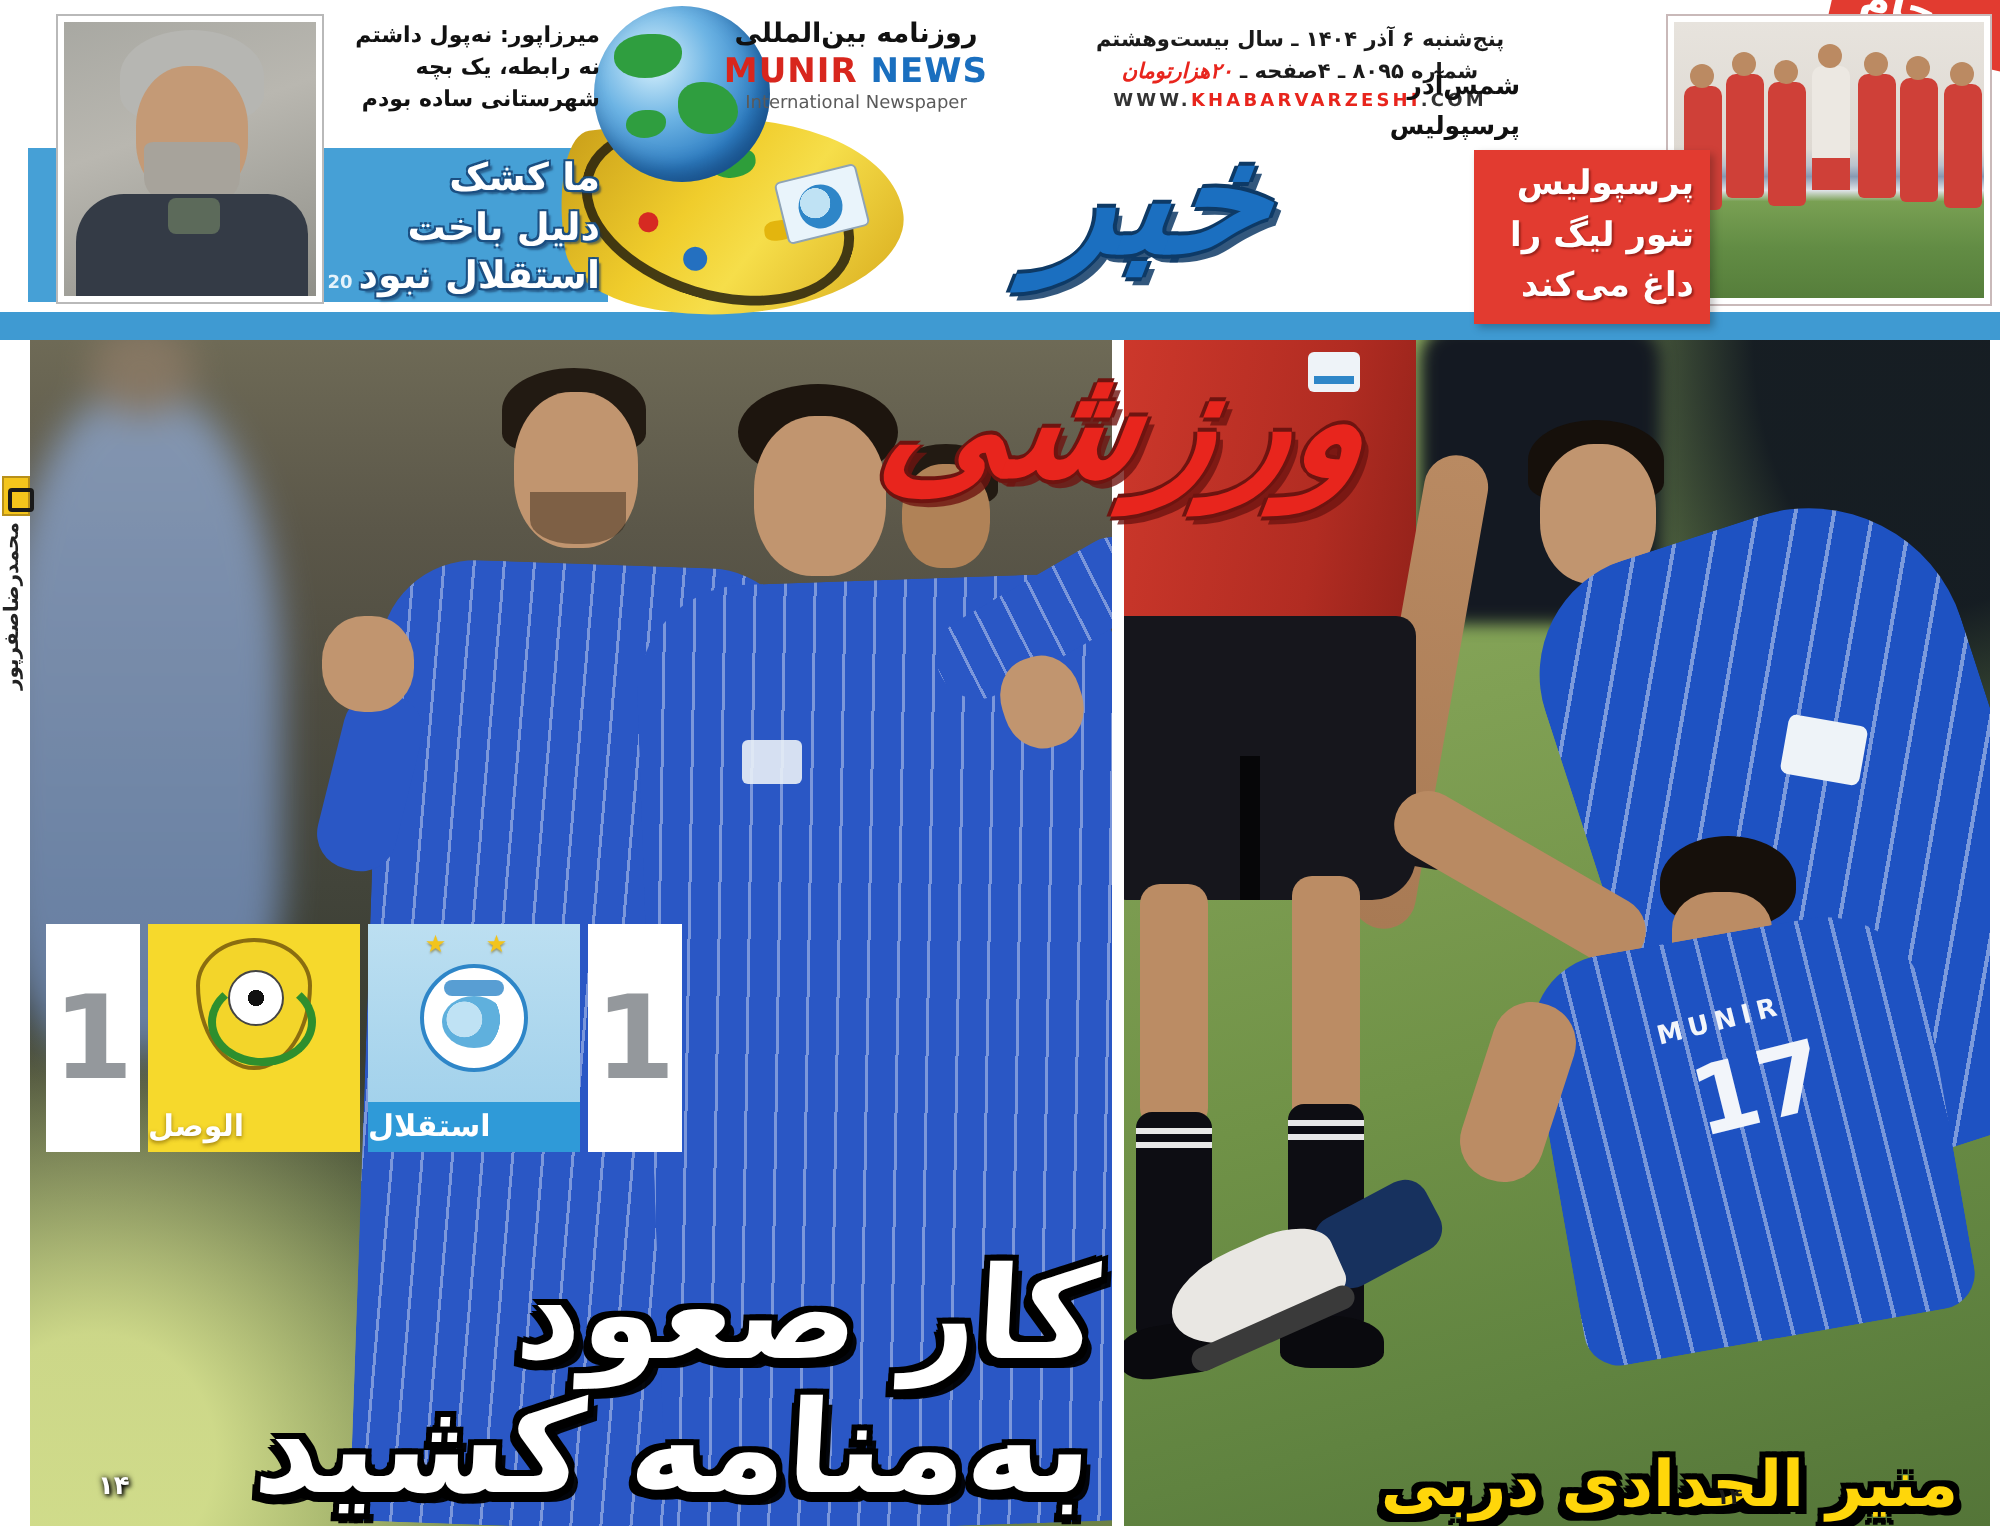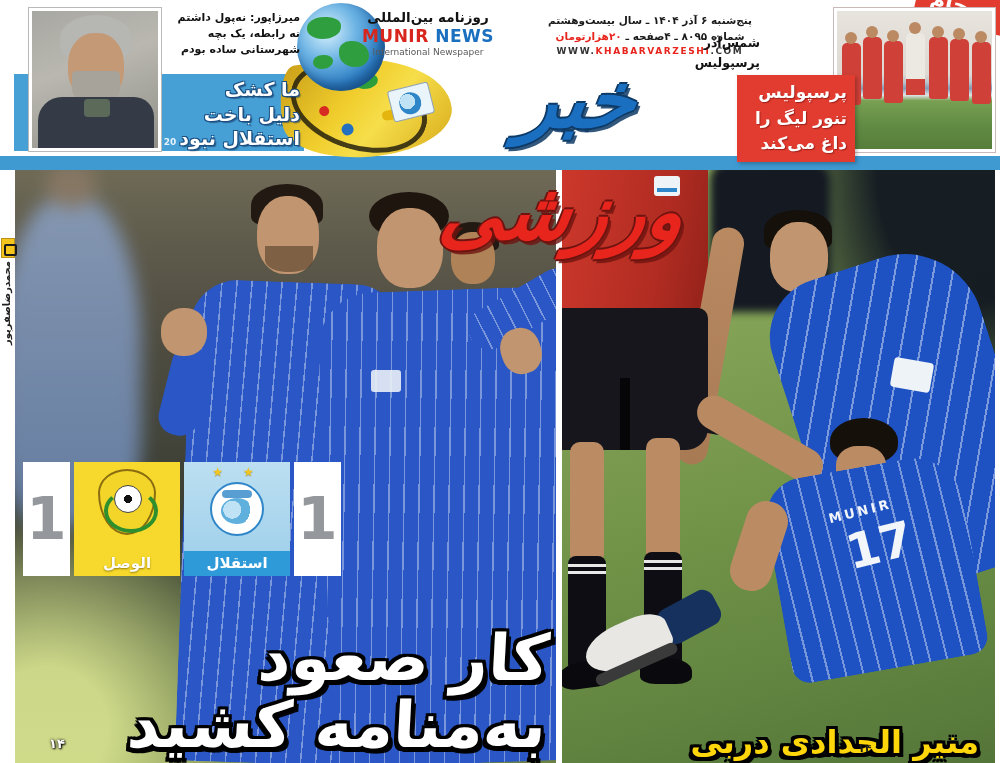--- a/index.html
+++ b/index.html
@@ -59,21 +59,21 @@
   .pub-en .sp { color:#d8261d; } .pub-en .nw { color:#1a6fbf; }
   .pub-sub { font-size:9px; color:#5a5a5a; margin-top:1px; }
 
   .title-block { left:386px; top:44px; width:384px; height:116px; z-index:2; direction:rtl; text-align:center;
     font-size:78px; font-weight:bold; font-style:italic; line-height:112px; transform:skewX(-8deg); letter-spacing:-3px; }
   .t-khabar { color:#1b6fc0; text-shadow:-2px 0 0 #0e3a66, 2px 0 0 #0e3a66, 0 -2px 0 #0e3a66, 0 2px 0 #0e3a66, 4px 4px 0 rgba(14,58,102,.85); }
   .t-varz { color:#e8251d; text-shadow:-2px 0 0 #6e1410, 2px 0 0 #6e1410, 0 -2px 0 #6e1410, 0 2px 0 #6e1410, 4px 4px 0 rgba(110,20,16,.8); }
 
   .date-block { left:545px; top:12px; width:210px; z-index:4; direction:rtl; text-align:center;
     font-size:10.5px; font-weight:bold; color:#1a1a1a; line-height:1.55; }
-  .price { color:#e8251d; }
+  .price { color:#e8251d;font-style:italic; }
   .url-line { direction:ltr; font-size:9px; letter-spacing:1.6px; color:#333; }
   .url-line .dom { color:#e8251d; }
 
   .tr-kicker { left:686px; top:33px; width:74px; direction:rtl; text-align:right; z-index:4;
     font-size:12.5px; font-weight:bold; color:#111; line-height:1.6; }
   .red-box { left:737px; top:75px; width:118px; height:87px; background:#e23b30; z-index:5;
     direction:rtl; text-align:right; padding:5px 8px 0 4px; color:#fff;
     font-size:17px; font-weight:bold; line-height:1.5;
     text-shadow:1px 1px 1px rgba(90,10,5,.5); box-shadow:2px 2px 4px rgba(0,0,0,.25); }
 
@@ -122,21 +122,21 @@
   .pC-hair { left:432px; top:52px; width:52px; height:30px; }
   .pB-body { left:310px; top:120px; width:240px; height:474px; border-radius:55px 42px 0 0; transform:rotate(-2deg); }
   .pB-arm { position:absolute; left:448px; top:118px; width:120px; height:42px; border-radius:22px; transform:rotate(-30deg); }
   .pB-hand { position:absolute; left:486px; top:158px; width:40px; height:46px; background:#c1956f; border-radius:45%; transform:rotate(-18deg); }
   .pB-patch { position:absolute; left:356px; top:200px; width:30px; height:22px; background:#e9eff6; border-radius:3px; opacity:.9; }
 
   .scoreboard { left:8px; top:292px; display:flex; gap:4px; z-index:3; }
   .score-box { width:47px; height:114px; background:#fff; display:flex; align-items:center; justify-content:center;
     font-size:58px; font-weight:bold; color:#94989c; }
   .club-box { width:106px; height:114px; position:relative; overflow:hidden; }
-  .club-label { position:absolute; left:0; bottom:0; width:100%; height:25px; line-height:25px; text-align:center;
+  .club-label { position:absolute; left:0; bottom:0; width:100%; height:25px; line-height:25px; text-align:left;
     font-size:15px; font-weight:bold; color:#fff; direction:rtl;margin-top:40px; }
   .wasl { background:#f6d92c; }
   .wasl .club-label { text-shadow:0 1px 2px rgba(110,80,0,.7); }
   .wasl-crest { position:absolute; left:24px; top:7px; width:58px; height:66px; background:#f3d52a; border:2px solid #8a6d10;
     border-radius:50% 50% 50% 50% / 36% 36% 64% 64%; }
   .wasl-crest::before { content:""; position:absolute; left:14px; top:14px; width:26px; height:26px; border-radius:50%;
     background:radial-gradient(circle at 50% 50%, #111 0 4px, #fff 4px 100%); border:1px solid #444; }
   .wasl-crest::after { content:""; position:absolute; left:4px; top:18px; width:46px; height:36px; border:4px solid transparent;
     border-bottom-color:#2e8f2e; border-left-color:#2e8f2e; border-right-color:#2e8f2e; border-radius:50%; }
   .esteghlal { background:linear-gradient(#bcdff1,#9cceea); }

